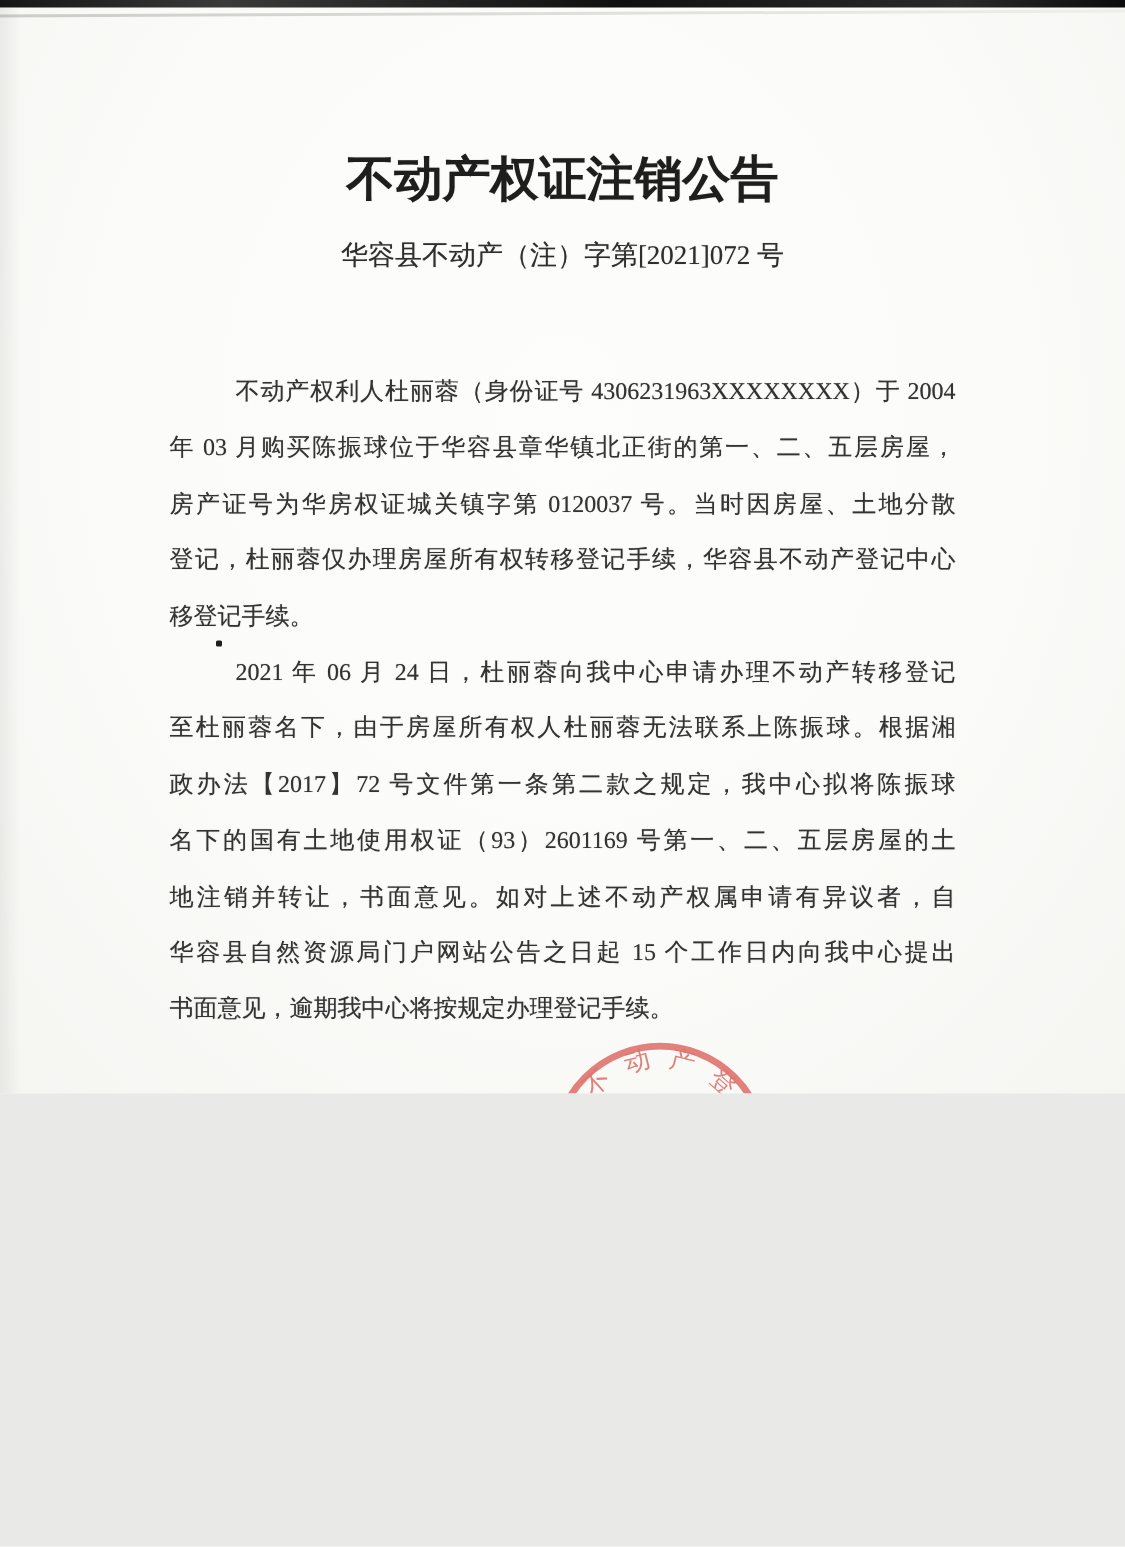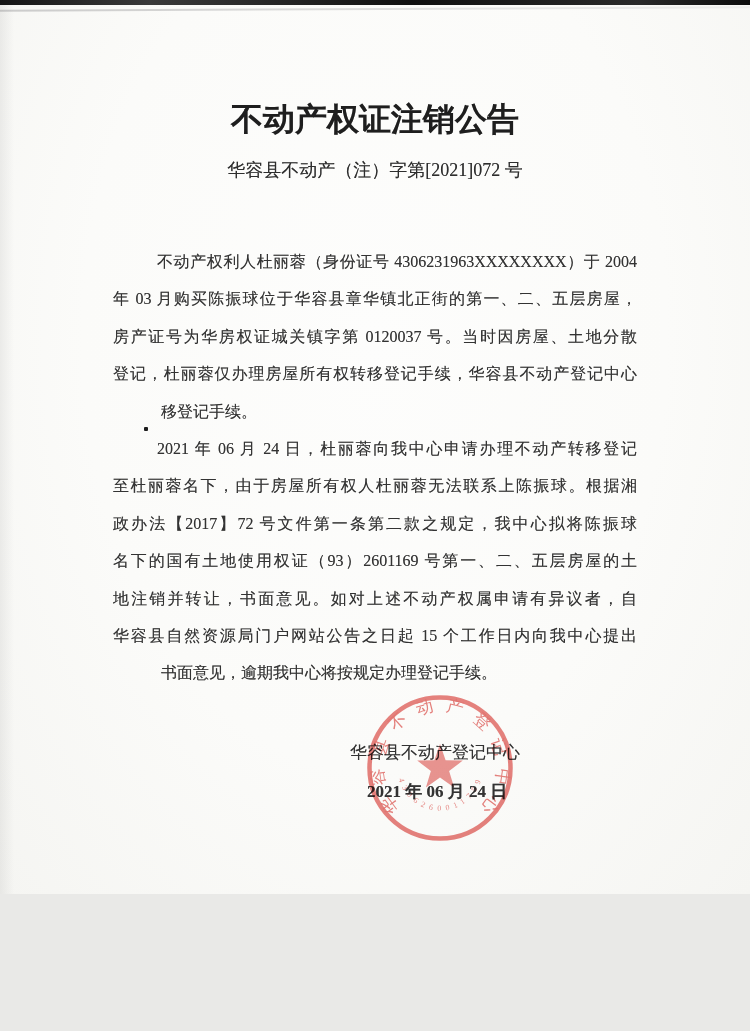--- a/index.html
+++ b/index.html
@@ -1,17 +1,17 @@
 <!DOCTYPE html>
 <html><head>
 <meta charset="utf-8">
 <style>
   html,body { margin:0; padding:0; background:#e9e9e7; }
   .page {
-    position:relative; width:750px; height:894px; overflow:hidden;
+    position:relative; width:750px; height:729px; overflow:hidden;
     background:#fcfcfa;
     background-image:radial-gradient(ellipse at 50% 38%, #fdfdfc 0%, #fbfbf9 55%, #f5f5f2 100%);
     font-family:"Liberation Serif","DejaVu Serif",serif;
   }
   .scan-top {
     position:absolute; top:0; left:0; right:0; height:5px;
     background:linear-gradient(90deg,#151515,#3a3a3a 20%,#101010 55%,#2a2a2a 85%,#0c0c0c);
   }
   .scan-line {
     position:absolute; top:8px; left:-10px; width:770px; height:2px;
@@ -32,21 +32,21 @@
   }
   .body-block {
     position:absolute; left:113px; top:243px; width:524px;
     font-size:16px; color:#333;
   }
   .line {
     height:37.4px; line-height:37.4px;
     text-align:justify; text-align-last:justify;
   }
   .line.para-start { text-indent:44px; }
-  .line.para-end   { text-align-last:left;margin-left:48px; }
+  .line.para-end   { text-align-last:left; }
   .soft, .soft * { text-shadow:0 0 .6px rgba(70,70,70,.55); }
   .sig-issuer { position:absolute; left:350px; top:741px; font-size:17px; color:#333; }
   .sig-date   { position:absolute; left:367px; top:780px; font-size:17px; color:#333;font-weight:bold; }
   .speck {
     position:absolute; left:144px; top:427px; width:4px; height:4px;
     background:#1d1d1d; border-radius:1px;
   }
   .seal {
     position:absolute; left:364px; top:692px; width:152px; height:152px;
     mix-blend-mode:multiply; opacity:.85; filter:blur(.3px);

